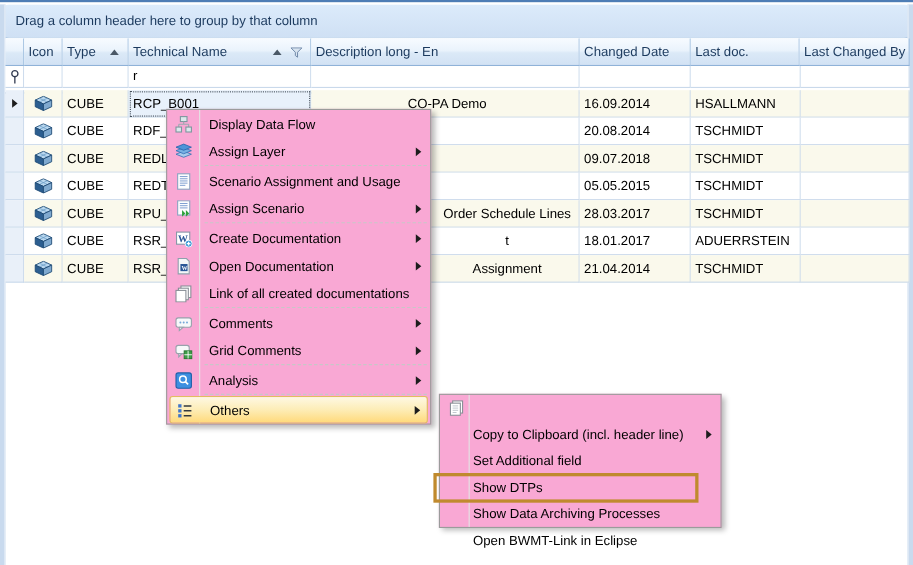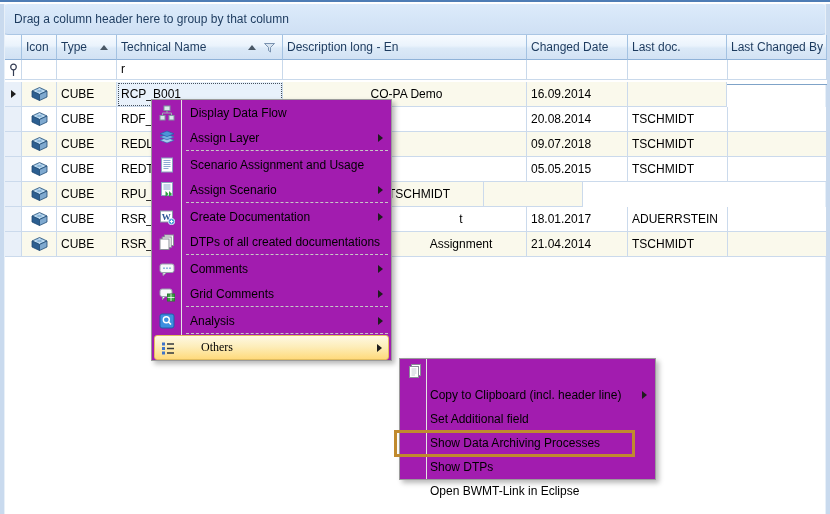--- a/index.html
+++ b/index.html
@@ -46,38 +46,38 @@
   .c-chg  { width:101px; }
   .c-by   { width:100px; }
   .c-doc  { width:99px; }
   .h-ind { width:17px; } .h-icon{ width:35px; } .h-type{ width:60px; } .h-tech{ width:166px; }
   .h-desc{ width:244px; } .h-chg{ width:101px; } .h-by{ width:100px; } .h-doc{ width:99px; }
   .focused { background:#e8f1fb !important; outline:1px dotted #45505c; outline-offset:-2px; }
   .desc-offset { padding-left:113px; }
   .row-arrow { display:inline-block; width:0; height:0; border-top:4px solid transparent;
     border-bottom:4px solid transparent; border-left:5px solid #1d1d1d; margin-top:8px; }
   
-  .menu { position:absolute; background:#a21caf; border:1px solid #9b9b9b;
+  .menu { position:absolute; background:#f9a8d4; border:1px solid #9b9b9b;
     box-shadow:3px 3px 5px rgba(0,0,0,.28); z-index:5; }
   #main-menu { left:151px; top:97px; width:241px; }
   #main-menu .gutter { position:absolute; left:29px; top:0; bottom:0; width:1px; background:#e4e4e4; }
   #sub-menu { left:399px; top:356px; width:257px; z-index:6; }
   #sub-menu .gutter { position:absolute; left:26px; top:0; bottom:0; width:1px; background:#e4e4e4; }
   .mi { position:relative; height:25px; display:flex; align-items:center; cursor:default; }
   #sub-menu .mi { height:24px; }
   .mi .ico { position:absolute; left:7px; width:16px; height:16px; display:flex;
     align-items:center; justify-content:center; }
   .mi .lbl { margin-left:38px; white-space:nowrap; }
   #sub-menu .mi .lbl { margin-left:30px;margin-top:48px; }
   .mi .sub-arrow { position:absolute; right:8px; width:0; height:0;
     border-top:4px solid transparent; border-bottom:4px solid transparent;
     border-left:5px solid #1d1d1d; }
   .mi.hl { margin:0 2px; border:1px solid #e2bd5f; border-radius:3px;
     background:linear-gradient(#fef8e3,#fdedb8 48%,#ffda7c); }
-  .mi.hl .ico { left:5px; } .mi.hl .lbl { margin-left:46px;font-family:Liberation Serif, serif; } .mi.hl .sub-arrow { right:6px; }
+  .mi.hl .ico { left:5px; } .mi.hl .lbl { margin-left:36px; } .mi.hl .sub-arrow { right:6px; }
   .msep { height:2px; position:relative; }
   .msep::after { content:""; position:absolute; left:34px; right:3px; top:0;
     border-top:1px dashed #c7c7c7; }
   
   #annotation-box { position:absolute; left:394px; top:428px; width:241px; height:27px;
     border:3px solid #c08a2e; z-index:9; pointer-events:none; }
 </style>
 </head>
 <body>
 
@@ -129,20 +129,21 @@
           <line x1="4.6" y1="2.2" x2="12.2" y2="5.8" stroke="#6fa0c8" stroke-width="0.7"></line>
           <line x1="12.2" y1="2.2" x2="4.6" y2="5.8" stroke="#6fa0c8" stroke-width="0.7"></line>
           <polygon points="1,4 8.5,7.5 8.5,13.5 1,10" fill="#2c5e90" stroke="#1e4a74" stroke-width="0.8"></polygon>
           <polygon points="16,4 8.5,7.5 8.5,13.5 16,10" fill="#7fa9cf" stroke="#1e4a74" stroke-width="0.8"></polygon>
         </svg>
       </div>
       <div class="cell c-type">CUBE</div>
       <div class="cell c-tech focused">RCP_B001</div>
       <div class="cell c-desc">CO-PA Demo</div>
       <div class="cell c-chg">16.09.2014</div>
+      <div class="cell c-by">HSALLMANN</div>
       <div class="cell c-doc"></div>
     </div>
       <div class="row even">
       <div class="cell c-ind"></div>
       <div class="cell c-icon">
         <svg width="17" height="14" viewBox="0 0 17 14">
           <polygon points="8.5,0.5 16,4 8.5,7.5 1,4" fill="#b9d7ef" stroke="#1e4a74" stroke-width="0.8"></polygon>
           <line x1="4.6" y1="2.2" x2="12.2" y2="5.8" stroke="#6fa0c8" stroke-width="0.7"></line>
           <line x1="12.2" y1="2.2" x2="4.6" y2="5.8" stroke="#6fa0c8" stroke-width="0.7"></line>
           <polygon points="1,4 8.5,7.5 8.5,13.5 1,10" fill="#2c5e90" stroke="#1e4a74" stroke-width="0.8"></polygon>
@@ -198,20 +199,21 @@
         <svg width="17" height="14" viewBox="0 0 17 14">
           <polygon points="8.5,0.5 16,4 8.5,7.5 1,4" fill="#b9d7ef" stroke="#1e4a74" stroke-width="0.8"></polygon>
           <line x1="4.6" y1="2.2" x2="12.2" y2="5.8" stroke="#6fa0c8" stroke-width="0.7"></line>
           <line x1="12.2" y1="2.2" x2="4.6" y2="5.8" stroke="#6fa0c8" stroke-width="0.7"></line>
           <polygon points="1,4 8.5,7.5 8.5,13.5 1,10" fill="#2c5e90" stroke="#1e4a74" stroke-width="0.8"></polygon>
           <polygon points="16,4 8.5,7.5 8.5,13.5 16,10" fill="#7fa9cf" stroke="#1e4a74" stroke-width="0.8"></polygon>
         </svg>
       </div>
       <div class="cell c-type">CUBE</div>
       <div class="cell c-tech">RPU_B</div>
+      <div class="cell c-desc desc-offset">Order Schedule Lines</div>
       <div class="cell c-chg">28.03.2017</div>
       <div class="cell c-by">TSCHMIDT</div>
       <div class="cell c-doc"></div>
     </div>
       <div class="row even">
       <div class="cell c-ind"></div>
       <div class="cell c-icon">
         <svg width="17" height="14" viewBox="0 0 17 14">
           <polygon points="8.5,0.5 16,4 8.5,7.5 1,4" fill="#b9d7ef" stroke="#1e4a74" stroke-width="0.8"></polygon>
           <line x1="4.6" y1="2.2" x2="12.2" y2="5.8" stroke="#6fa0c8" stroke-width="0.7"></line>
@@ -307,30 +309,41 @@
             <rect x="1.5" y="2" width="12" height="11" fill="#fff" stroke="#8898a8"></rect>
             <text x="2.8" y="11" font-size="9" font-weight="bold" fill="#2b5797" font-family="Liberation Serif,serif">W</text>
             <circle cx="12.5" cy="12.5" r="3.2" fill="#3f9bd8" stroke="#fff" stroke-width="0.8"></circle>
             <path d="M10.8 12.5 H14.2 M12.5 10.8 V14.2" stroke="#fff" stroke-width="1.1"></path>
           </svg>
         </span>
       <span class="lbl">Create Documentation</span>
       <span class="sub-arrow"></span>
     </div>
 
+    <div class="mi">
+      <span class="ico">
+          <svg width="16" height="16">
+            <polygon points="3,1 10.5,1 13,3.5 13,15 3,15" fill="#f4f6f8" stroke="#90a0ac"></polygon>
+            <rect x="5" y="6" width="6.5" height="6.5" fill="#2b5797"></rect>
+            <text x="6" y="11.2" font-size="5.5" font-weight="bold" fill="#fff" font-family="Liberation Serif,serif">W</text>
+          </svg>
+        </span>
+      <span class="lbl">Open Documentation</span>
+      <span class="sub-arrow"></span>
+    </div>
 
     <div class="mi">
       <span class="ico">
           <svg width="16" height="16">
             <rect x="5.5" y="1" width="9" height="10.5" fill="#fff" stroke="#8a9098"></rect>
             <rect x="3.2" y="3" width="9" height="10.5" fill="#fff" stroke="#8a9098"></rect>
             <rect x="1" y="5" width="9" height="10.5" fill="#fff" stroke="#8a9098"></rect>
           </svg>
         </span>
-      <span class="lbl">DTPs of all created documentations</span>
+      <span class="lbl">Link of all created documentations</span>
     </div>
 
     <div class="msep"></div>
 
     <div class="mi">
       <span class="ico">
           <svg width="16" height="16">
             <rect x="1" y="3" width="14" height="8.5" rx="2" fill="#f7f9fa" stroke="#98a2ac"></rect>
             <polygon points="4,11.5 4,14.5 7.5,11.5" fill="#f7f9fa" stroke="#98a2ac"></polygon>
             <circle cx="5" cy="7.2" r="0.9" fill="#76a8d8"></circle>
@@ -398,27 +411,27 @@
         </span>
       <span class="lbl">Copy to Clipboard (incl. header line)</span>
     </div>
 
     <div class="mi">
       <span class="lbl">Set Additional field</span>
       <span class="sub-arrow"></span>
     </div>
 
     <div class="mi">
+      <span class="lbl">Show DTPs</span>
+    </div>
+
+    <div class="mi">
       <span class="lbl">Show Data Archiving Processes</span>
     </div>
 
     <div class="mi">
-      <span class="lbl">Show DTPs</span>
-    </div>
-
-    <div class="mi">
       <span class="lbl">Open BWMT-Link in Eclipse</span>
     </div>
   </div>
 
   <div id="annotation-box"></div>
 
 </div>
 
 </body></html>

